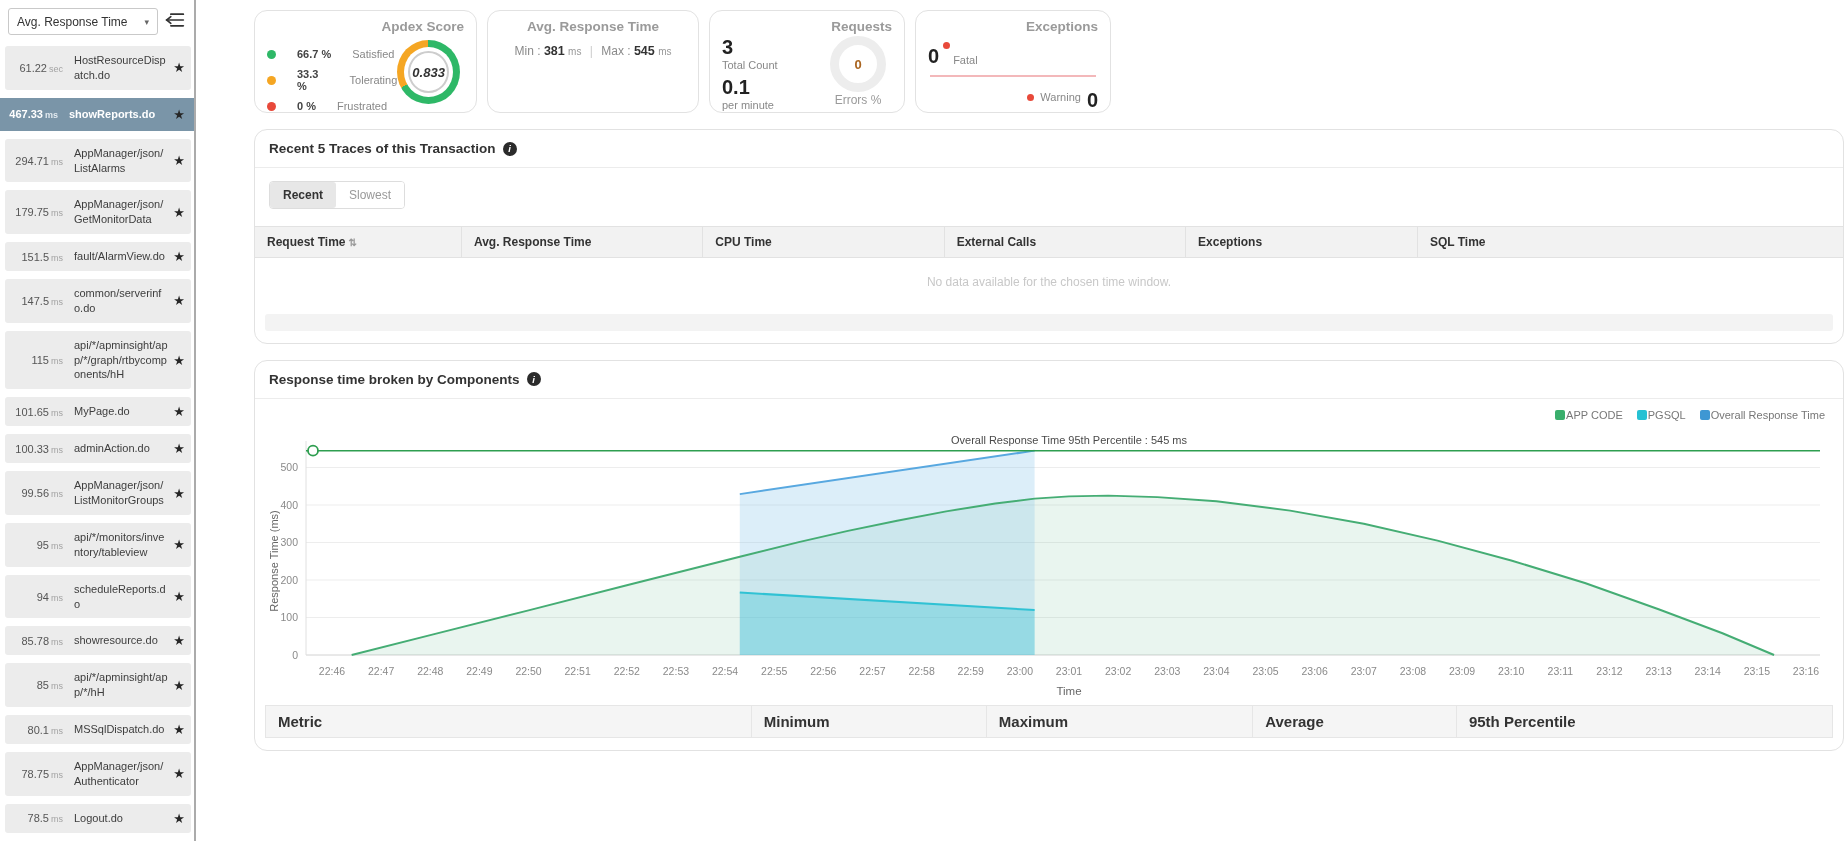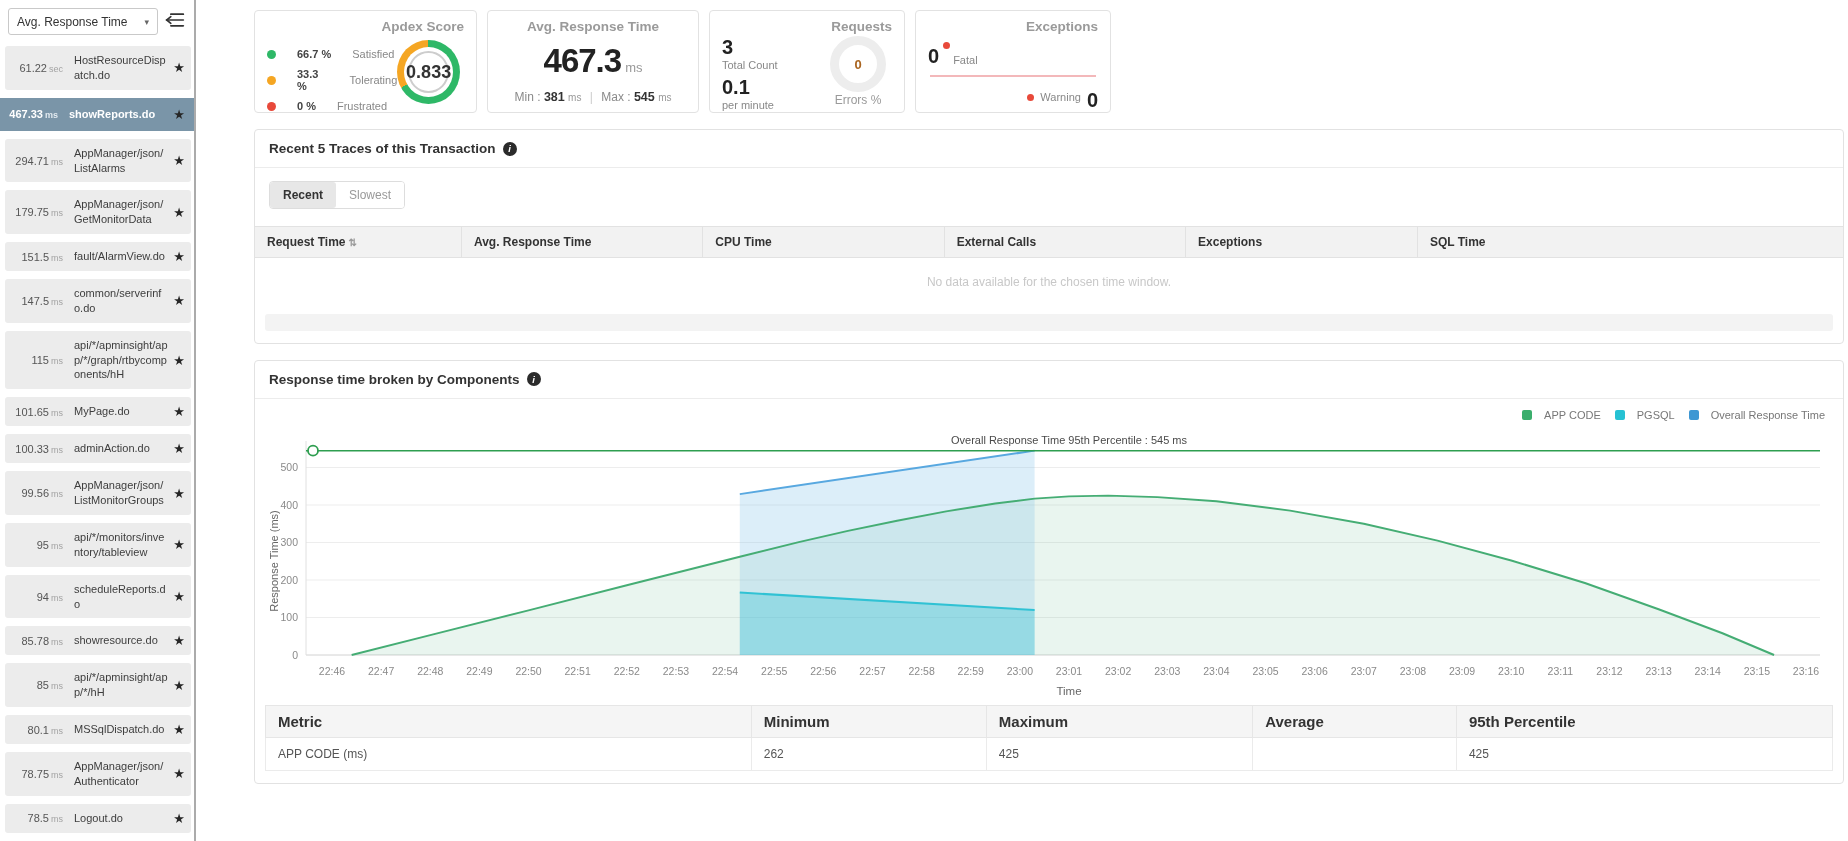--- a/index.html
+++ b/index.html
@@ -18,38 +18,38 @@
   .txn-item.selected { background:#7a95a8; margin:0; border-radius:0; padding:9px 9px 9px 6px; }
   .txn-val { flex:0 0 52px; text-align:right; font-size:11px; color:#555; white-space:nowrap; }
   .txn-val .unit { font-size:9px; color:#a3a3a3; margin-left:2px; }
   .txn-name { flex:1; margin-left:11px; font-size:11px; color:#3d3d3d; line-height:1.35; word-break:break-all; }
   .txn-star { flex:0 0 17px; text-align:right; font-size:13px; color:#262626; }
   .txn-item.selected .txn-val, .txn-item.selected .txn-name { color:#fff; font-weight:700; }
   .txn-item.selected .unit { color:#e2eaf0; }
 
   
   .main { flex:1; padding:10px 4px 0 58px; }
-  .card { background:#fff; border:1px solid #e2e2e2; border-radius:4px; }
+  .card { background:#fff; border:1px solid #e2e2e2; border-radius:13px; }
 
   .stat-row { display:flex; gap:10px; }
   .stat-card { height:103px; padding:8px 12px; position:relative; }
   .stat-title { font-size:13.5px; font-weight:700; color:#9a9a9a; text-align:right; }
   .stat-title.center { text-align:center; }
   #apdex-card { width:223px; } #avg-card { width:212px; } #req-card { width:196px; } #exc-card { width:196px; }
 
   .apdex-body { display:flex; justify-content:space-between; margin-top:6px; }
   .apdex-legend { display:flex; flex-direction:column; gap:8px; margin-top:8px; }
   .leg-row { display:flex; align-items:center; gap:21px; font-size:11px; color:#888; }
   .leg-dot { width:9px; height:9px; border-radius:50%; flex:0 0 9px; }
   .leg-pct { color:#444; font-weight:700; }
   .donut { width:64px; height:64px; border-radius:50%; position:relative; margin-right:4px;
            background:conic-gradient(#2eb867 0turn .667turn, #f5a623 .667turn 1turn); }
   .donut-hole { position:absolute; inset:7px; background:#fff; border-radius:50%; }
   .donut-ring { position:absolute; inset:11px; border:2px solid #cdcdcd; border-radius:50%; }
-  .donut-score { position:absolute; inset:0; display:flex; align-items:center; justify-content:center; font-size:18px; font-weight:700; color:#333; }
+  .donut-score { position:absolute; inset:0; display:flex; align-items:center; justify-content:center; font-size:13px; font-weight:700; color:#333;font-style:italic; }
 
   .avg-value-row { text-align:center; margin-top:8px; }
   .avg-num { font-size:33px; font-weight:700; color:#222; letter-spacing:-1px; }
   .avg-unit { font-size:13px; color:#999; margin-left:4px; }
   .minmax { text-align:center; margin-top:10px; font-size:12px; color:#8a8a8a; white-space:nowrap; }
   .minmax b { color:#333; font-size:12.5px; }
   .minmax .u { font-size:10px; color:#999; }
   .minmax .sep { color:#ccc; margin:0 5px; }
 
   .req-body { display:flex; justify-content:space-between; margin-top:2px; }
@@ -84,21 +84,21 @@
                      border-top:1px solid #e2e2e2; border-bottom:1px solid #e2e2e2; border-right:1px solid #e2e2e2; }
   .traces-table th:last-child { border-right:none; }
   .traces-table th:nth-child(1){width:13%} .traces-table th:nth-child(2){width:15.2%}
   .traces-table th:nth-child(3){width:15.2%} .traces-table th:nth-child(4){width:15.2%}
   .traces-table th:nth-child(5){width:14.6%}
   .sort-icon { color:#999; font-size:10px; margin-left:3px; }
   .no-data { height:48px; text-align:center; color:#c8c8c8; font-size:12px; }
   .table-footer { margin:8px 10px 12px; height:17px; background:#f3f3f3; border-radius:3px; }
 
   .legend-row { display:flex; justify-content:flex-end; gap:14px; padding:10px 18px 0; }
-  .legend-item { display:flex; align-items:center; gap:12px; font-size:11px; color:#777; }
+  .legend-item { display:flex; align-items:center; gap:1px; font-size:11px; color:#777; }
   .legend-swatch { width:10px; height:10px; border-radius:2px; }
   #main-chart { display:block; width:1566px; height:278px; margin:2px auto 0; }
 
   .metric-table { width:calc(100% - 20px); margin:4px 10px 12px; border-collapse:collapse; }
   .metric-table th { background:#f5f5f5; text-align:left; font-size:15px; font-weight:700; color:#333; padding:7px 12px; border:1px solid #e6e6e6; }
   .metric-table td { font-size:12px; color:#555; padding:9px 12px; border:1px solid #ebebeb; }
   .metric-table th:nth-child(1){width:31%} .metric-table th:nth-child(2){width:15%}
   .metric-table th:nth-child(3){width:17%} .metric-table th:nth-child(4){width:13%}
 </style>
 </head>
@@ -238,23 +238,20 @@
         <div class="donut">
           <div class="donut-hole"></div>
           <div class="donut-ring"></div>
           <div class="donut-score">0.833</div>
         </div>
       </div>
     </div>
 
     <div class="card stat-card" id="avg-card">
       <div class="stat-title center">Avg. Response Time</div>
-      <div class="avg-value-row">
-        <span class="avg-num">467.3</span><span class="avg-unit">ms</span>
-      </div>
       <div class="minmax">
         <span>Min :</span>
         <b>381</b>
         <span class="u">ms</span>
         <span class="sep">|</span>
         <span>Max :</span>
         <b>545</b>
         <span class="u">ms</span>
       </div>
     </div>
@@ -401,23 +398,16 @@
       <thead>
           <tr>
             <th>Metric</th>
             <th>Minimum</th>
             <th>Maximum</th>
             <th>Average</th>
             <th>95th Percentile</th>
           </tr>
         </thead>
       <tbody>
-          <tr>
-            <td>APP CODE (ms)</td>
-            <td>262</td>
-            <td>425</td>
-            <td></td>
-            <td>425</td>
-          </tr>
         </tbody>
     </table>
   </div>
 </div>
 
 </body></html>

